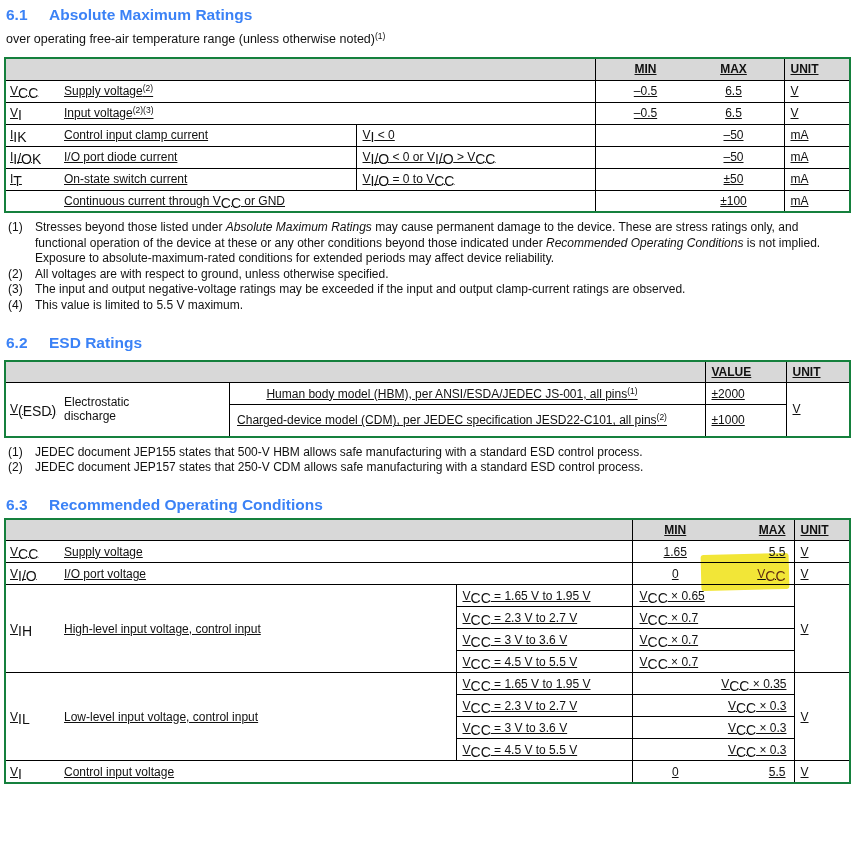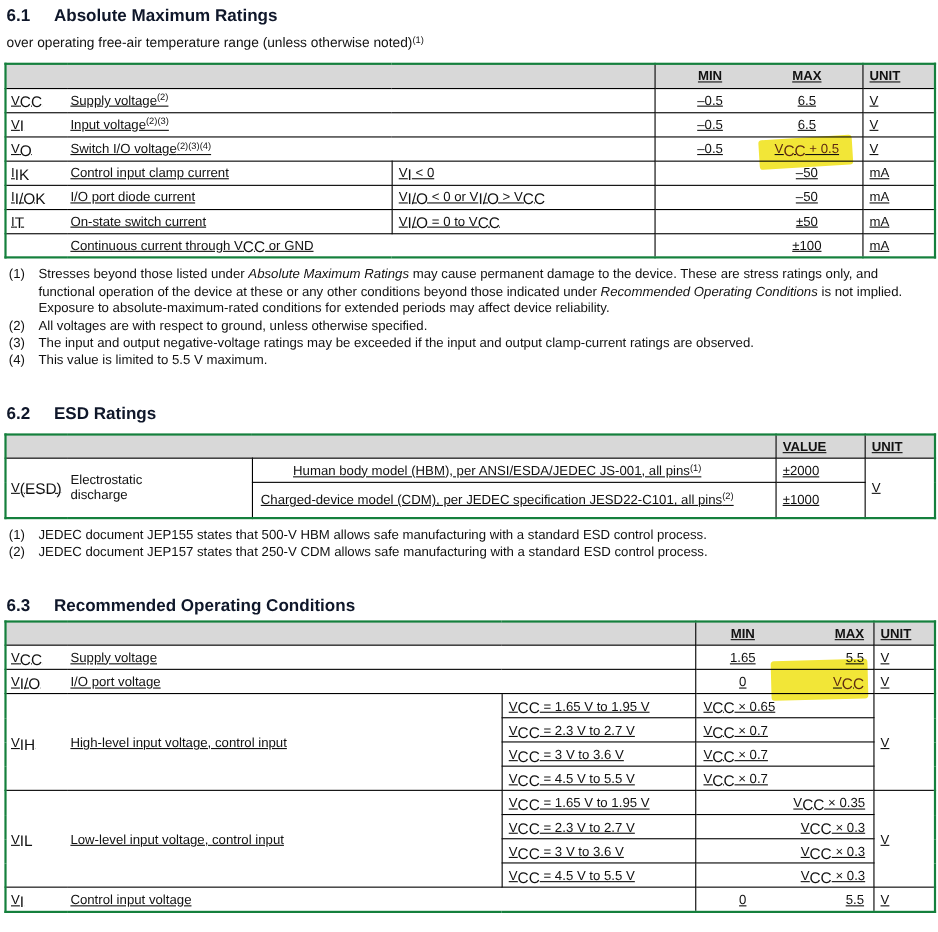--- a/index.html
+++ b/index.html
@@ -4,21 +4,21 @@
 <style>
   * { box-sizing: border-box; }
   html, body { margin: 0; padding: 0; }
   body {
     width: 853px; height: 847px; overflow: hidden;
     background: #ffffff; color: #111;
     font-family: "Liberation Sans", sans-serif;
   }
   .page { width: 853px; height: 847px; overflow: hidden; padding: 6px 4px 0 4px; }
 
-  .sec-h { font-size: 15.5px; font-weight: bold; line-height: 18px; margin: 0 0 8px 2px; color: #0f172a; }
+  .sec-h { font-size: 15.5px; font-weight: bold; line-height: 18px; margin: 0 0 8px 2px; color: #3b82f6; }
   .sec-h .num { display: inline-block; width: 43px; }
   .intro { font-size: 12.5px; line-height: 15px; margin: 0 0 10px 2px; }
 
   table { border-collapse: collapse; width: 845px; table-layout: fixed; font-size: 12px; border: 2px solid #15803d; background: transparent; text-decoration: underline; }
   td { border: 1px solid #000; padding: 0 6px; vertical-align: middle; text-align: left; line-height: 14px; overflow: visible; }
   tr { height: 22px; }
   tr.h32 { height: 32px; }
   .hdr td { background: var(--header_bg, #d8d8d8); font-weight: bold; }
   .nbr { border-right: none !important; }
   .nbl { border-left: none !important; }
@@ -54,21 +54,21 @@
     background: var(--highlight, #f2e637);
     transform: rotate(-3.5deg); border-radius: 3px;
   }
   .hl2::before {
     content: ""; position: absolute; z-index: -1;
     left: -56px; right: -4px; top: -13px; bottom: -9px;
     background: var(--highlight, #f2e637);
     transform: rotate(-1.5deg); border-radius: 3px;
   }
 
-  .mt20 { margin-top: 32px; }
+  .mt20 { margin-top: 20px; }
 </style>
 </head>
 <body>
 
 <div class="page">
 
   <div class="sec-h">
     <span class="num">6.1</span><span>Absolute Maximum Ratings</span>
   </div>
   <div class="intro"><span>over operating free-air temperature range (unless otherwise noted)</span><sup>(1)</sup></div>
@@ -103,31 +103,20 @@
           </td>
       <td class="ctr">V</td>
     </tr>
     <tr>
       <td class="sym nbr"><span>V</span><sub>I</sub></td>
       <td colspan="2" class="par nbl"><span>Input voltage</span><sup>(2)(3)</sup></td>
       <td>
             <div class="mm c2">
         <span class="mn"><span>–0.5</span></span>
         <span class="mx"><span>6.5</span></span>
-            </div>
-          </td>
-      <td class="ctr">V</td>
-    </tr>
-    <tr>
-      <td class="sym nbr"><span>V</span><sub>O</sub></td>
-      <td colspan="2" class="par nbl"><span>Switch I/O voltage</span><sup>(2)(3)(4)</sup></td>
-      <td>
-            <div class="mm c2">
-        <span class="mn"><span>–0.5</span></span>
-        <span class="mx"><span class="hl1"><span>V</span><sub>CC</sub><span> + 0.5</span></span></span>
             </div>
           </td>
       <td class="ctr">V</td>
     </tr>
     <tr>
       <td class="sym nbr"><span>I</span><sub>IK</sub></td>
       <td class="par nbl"><span>Control input clamp current</span></td>
       <td><span>V</span><sub>I</sub><span> &lt; 0</span></td>
       <td>
             <div class="mm c2">

